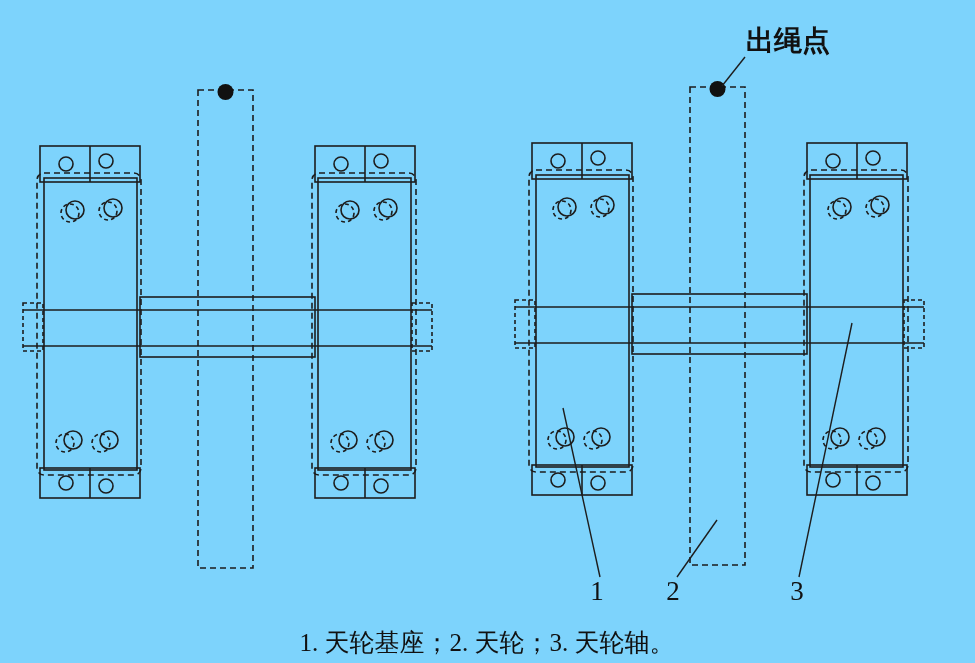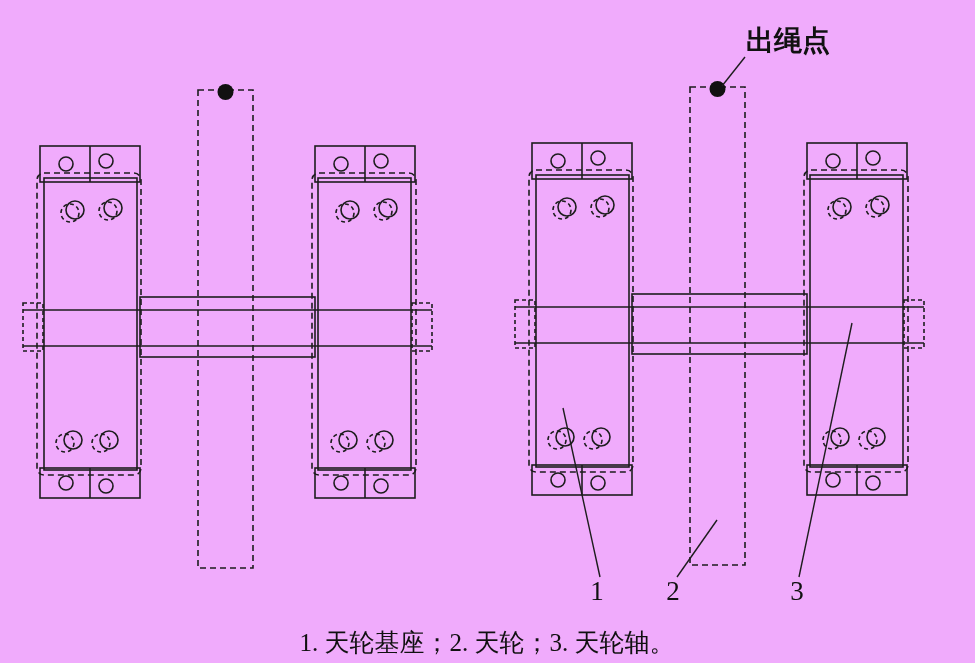--- a/index.html
+++ b/index.html
@@ -4,21 +4,21 @@
 <style>
   html, body {
     margin: 0;
     padding: 0;
     background: #ffffff;
   }
   .canvas {
     position: relative;
     width: 975px;
     height: 663px;
-    background: #f0abfc;
+    background: #7dd3fc;
     overflow: hidden;
     font-family: "Liberation Serif", "DejaVu Serif", serif;
   }
   svg { display: block; }
   .ln  { stroke: #1d1d1d; fill: none; stroke-width: 1.6; }
   .d   { stroke-dasharray: 6 4; }
   .d2  { stroke-dasharray: 4 3; }
   .dot { fill: #111111; stroke: none; }
   .lead { stroke: #1d1d1d; stroke-width: 1.4; fill: none; }
   text.rope-label {

